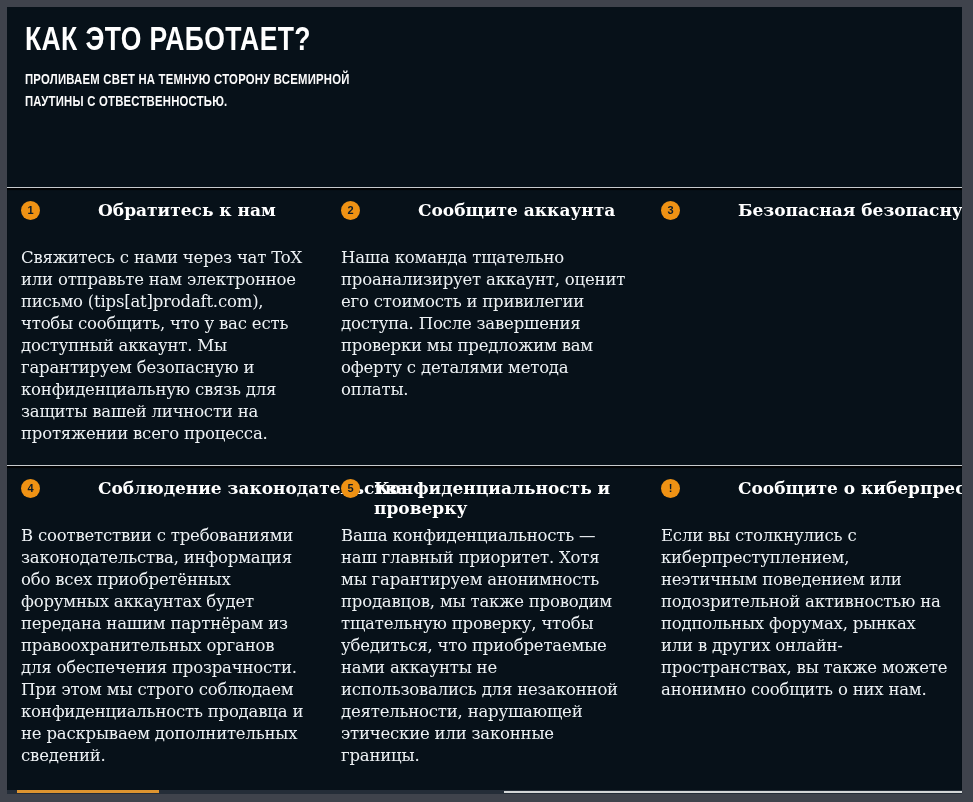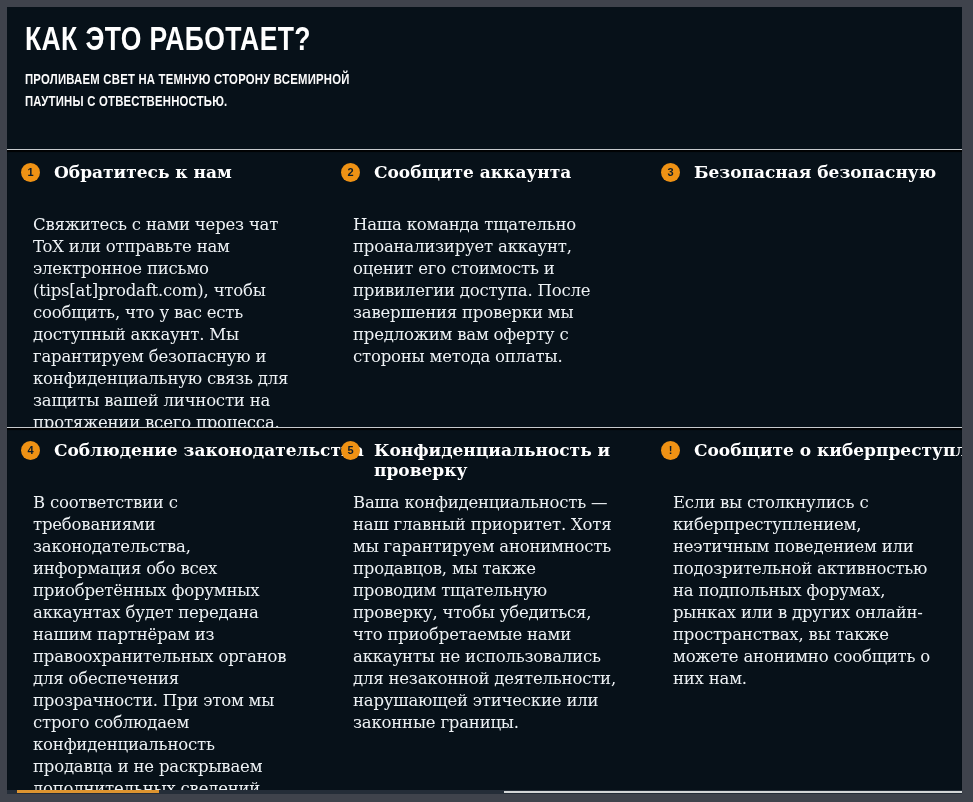--- a/index.html
+++ b/index.html
@@ -10,21 +10,21 @@
     border-color: #3f434c;
     border-width: 7px 11px 8px 7px;
     background: #071119;
     overflow: hidden;
     position: relative;
     font-family: "DejaVu Serif", serif;
   }
 
   
   .page-header {
-    height: 142px;
+    height: 180px;
     box-sizing: border-box;
     padding: 12px 18px 0 18px;
     overflow: hidden;
     border-radius: 8px;
   }
   .page-title {
     margin: 0 0 11px 0;
     color: #ffffff;
     font-family: "Liberation Sans", sans-serif;
     font-weight: 700;
@@ -84,23 +84,23 @@
     margin-top: 1px;
   }
   .card-title {
     margin: 0;
     color: #ffffff;
     font-family: "DejaVu Serif", serif;
     font-weight: 700;
     font-size: 17px;
     line-height: 20px;
   }
-  .card-title.one-line { white-space: nowrap; }
+  .card-title.one-line { white-space: nowrap; margin-left: 44px; }
   .card-body {
-    margin: 12px;
+    margin: 0;
     color: #eef2f5;
     font-size: 16.5px;
     line-height: 22px;
     letter-spacing: -0.2px;
   }
 
   
   .bottom-strip {
     position: absolute;
     left: 0; right: 0; bottom: 0;
@@ -135,21 +135,21 @@
       <h3 class="card-title one-line">Обратитесь к нам</h3>
     </div>
     <p class="card-body">Свяжитесь с нами через чат ToX или отправьте нам электронное письмо (tips[at]prodaft.com), чтобы сообщить, что у вас есть доступный аккаунт. Мы гарантируем безопасную и конфиденциальную связь для защиты вашей личности на протяжении всего процесса.</p>
   </article>
 
   <article class="step-card">
     <div class="card-head">
       <span class="badge">2</span>
       <h3 class="card-title one-line">Сообщите аккаунта</h3>
     </div>
-    <p class="card-body">Наша команда тщательно проанализирует аккаунт, оценит его стоимость и привилегии доступа. После завершения проверки мы предложим вам оферту с стороны метода оплаты.</p>
+    <p class="card-body">Наша команда тщательно проанализирует аккаунт, оценит его стоимость и привилегии доступа. После завершения проверки мы предложим вам оферту с деталями метода оплаты.</p>
   </article>
 
   <article class="step-card">
     <div class="card-head">
       <span class="badge">3</span>
       <h3 class="card-title one-line">Безопасная безопасную</h3>
     </div>
   </article>
 </section>
 

